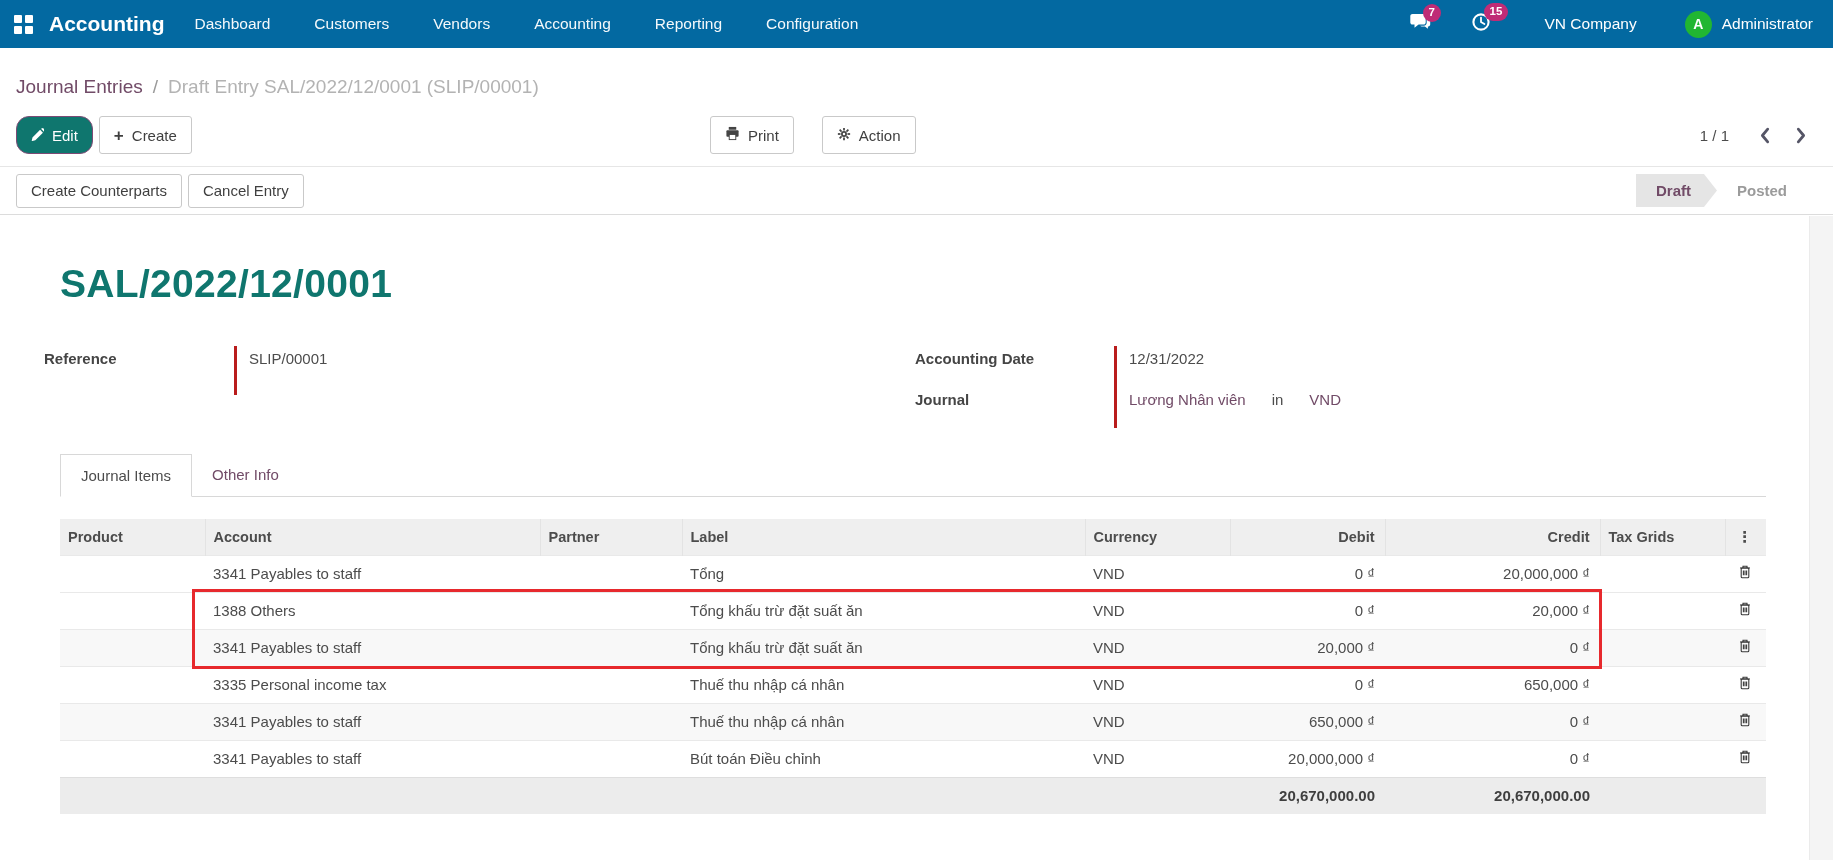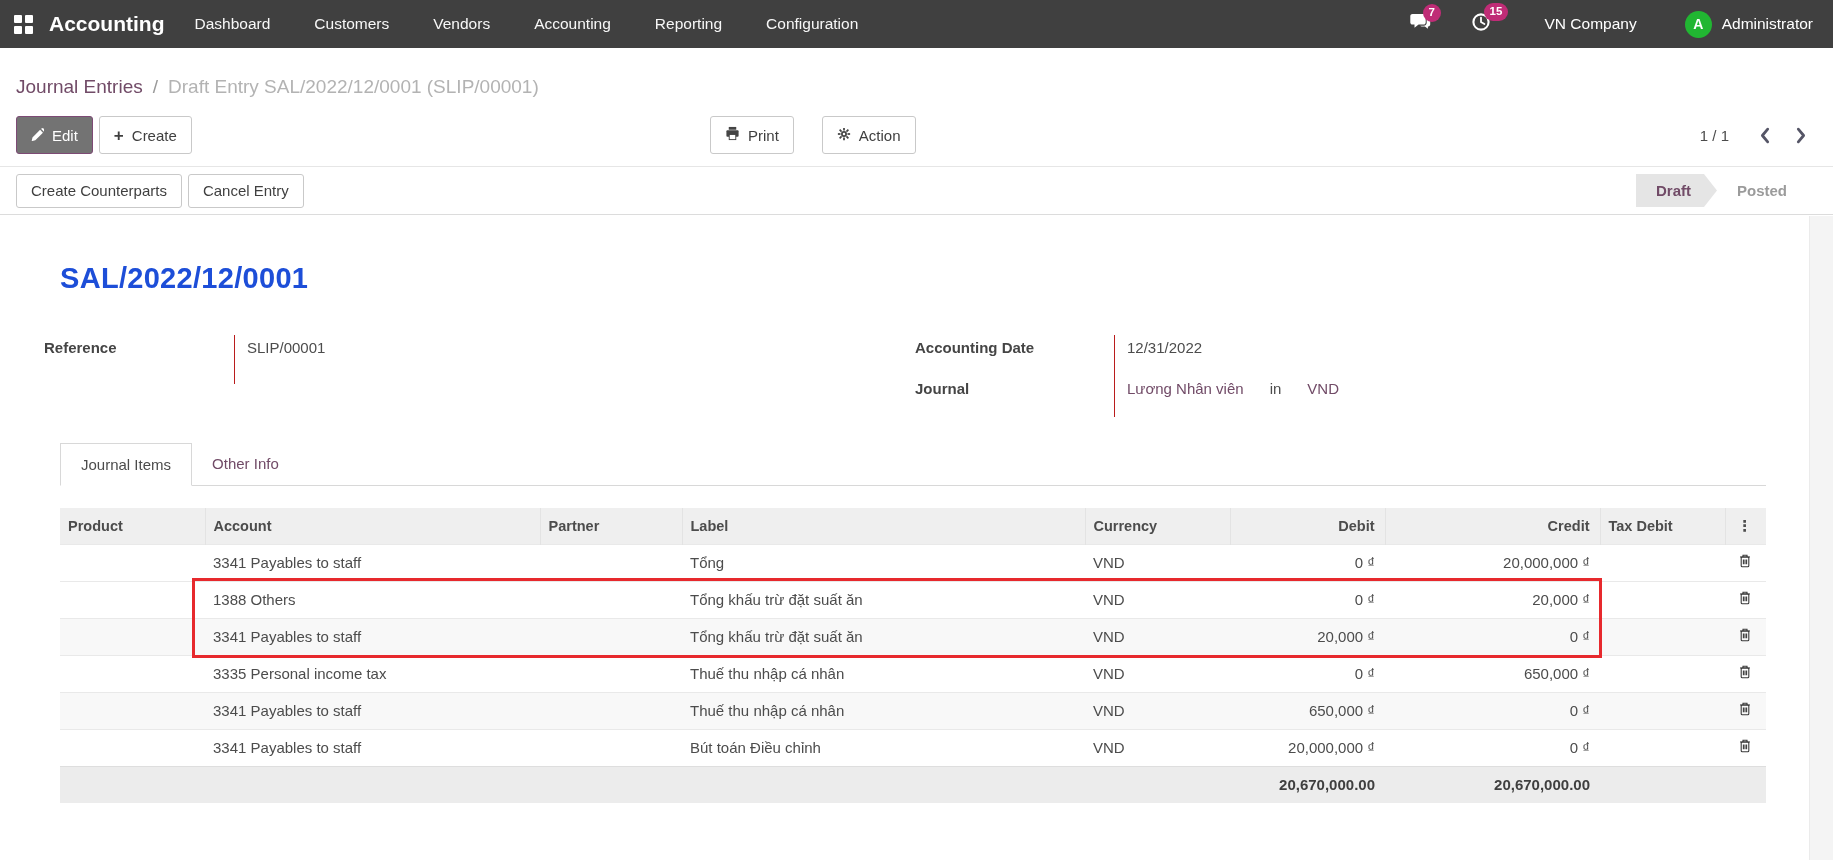--- a/index.html
+++ b/index.html
@@ -3,21 +3,21 @@
 <meta charset="utf-8">
 <style>
   * { box-sizing: border-box; margin: 0; padding: 0; }
   html,body { background:#fff; }
   .page {
     position: relative; width: 1833px; height: 860px; overflow: hidden;
     background:#fff; font-family:"Liberation Sans","DejaVu Sans",sans-serif;
     color:#4c4c4c; -webkit-font-smoothing:antialiased;
   }
   
-  .navbar { height:48px; background:#404040; display:flex; align-items:center; padding:0 14px; }
+  .navbar { height:48px; background:#0369a1; display:flex; align-items:center; padding:0 14px; }
   .apps-icon { width:19px; height:19px; display:grid; grid-template-columns:8px 8px; grid-template-rows:8px 8px; gap:3px; cursor:pointer; }
   .apps-icon span { background:#fff; border-radius:1px; }
   .app-name { color:#fff; font-size:21px; font-weight:bold; margin:0 30px 0 16px; cursor:pointer; }
   .menu { display:flex; gap:44px; }
   .menu a { color:rgba(255,255,255,.96); font-size:15.5px; text-decoration:none; cursor:pointer; }
   .nav-right { margin-left:auto; display:flex; align-items:center; gap:40px; padding-right:6px; }
   .nav-iconbtn { position:relative; cursor:pointer; display:flex; align-items:center; }
   .badge { position:absolute; top:-9px; left:13px; background:#bf2c76; color:#fff; font-size:11.5px; line-height:1;
            padding:3px 6px; border-radius:9px; font-weight:bold; }
   .company { color:#fff; font-size:15.5px; cursor:pointer; margin-left:14px; }
@@ -28,44 +28,44 @@
   
   .breadcrumb-row { height:56px; display:flex; align-items:center; padding:22px 16px 0 16px; font-size:19px; }
   .bc-parent { color:#714b67; cursor:pointer; }
   .bc-sep { color:#999; margin:0 10px; }
   .bc-current { color:#b3b3b3; }
   
   .control-row { position:relative; height:63px; display:flex; align-items:center; padding:0 16px; border-bottom:1px solid #e6e6e6; }
   .btn { height:38px; padding:0 14px; background:#fff; border:1px solid #c9c9c9; border-radius:3px; font-size:15px;
          color:#3f3f3f; display:inline-flex; align-items:center; gap:8px; cursor:pointer;
          font-family:"Liberation Sans","DejaVu Sans",sans-serif; }
-  .btn.primary { background:#737373; border-color:#7d4a75; color:#fff; }
+  .btn.primary { background:#0f766e; border-color:#7d4a75; color:#fff;border-radius:13px; }
   .left-btns { display:flex; gap:6px; }
   .mid-btns { position:absolute; left:710px; display:flex; gap:28px; }
   .plus-glyph { font-size:17px; font-weight:bold; line-height:1; }
   .pager { margin-left:auto; display:flex; align-items:center; gap:30px; font-size:15px; color:#4c4c4c; padding-right:10px; }
   .pager-btns { display:flex; gap:26px; }
   .pager-btns span { cursor:pointer; display:flex; align-items:center; }
   
   .status-row { height:48px; display:flex; align-items:center; padding:0 16px; border-bottom:1px solid #dcdcdc; }
   .status-row .btn { height:34px; }
   .hdr-btns { display:flex; gap:6px;border-radius:17px; }
   .statusbar { margin-left:auto; display:flex; align-items:stretch; padding-right:10px; }
   .state { font-size:15px; color:#9b9b9b; padding:8px 20px;font-weight:bold; }
   .state.active { background:#e5e5e5; color:#714b67; font-weight:bold; padding:8px 26px 8px 20px;
     clip-path:polygon(0 0, calc(100% - 13px) 0, 100% 50%, calc(100% - 13px) 100%, 0 100%); }
   
   .sheet { position:relative; }
-  .entry-title { margin:47px 13px 0 60px; font-size:29px; font-weight:bold; color:#1d4ed8; letter-spacing:.3px; }
+  .entry-title { margin:47px 13px 0 60px; font-size:39px; font-weight:bold; color:#0f766e; letter-spacing:.3px; }
   .fields { position:relative; margin-top:40px; min-height:94px; }
   .fgroup { position:absolute; top:0; display:grid; font-size:15px; }
   .fgroup.left  { left:44px;  grid-template-columns:190px 360px; }
   .fgroup.right { left:915px; grid-template-columns:199px 420px; }
   .flabel { font-weight:bold; color:#454545; padding-top:4px; }
-  .fvalue { border-left:1px solid #b91c1c; padding:4px 0 8px 12px; min-height:41px; }
+  .fvalue { border-left:3px solid #b91c1c; padding:4px 0 8px 12px; min-height:41px; }
   .fgroup.left .fvalue { padding-bottom:28px; }
   .link { color:#714b67; cursor:pointer; }
   .in-word { color:#4c4c4c; margin:0 26px; }
   
   .tabs { margin:14px 67px 0 60px; display:flex; border-bottom:1px solid #d8d8d8; }
   .tab { padding:12px 20px; font-size:15px; color:#714b67; cursor:pointer; }
   .tab.active { color:#4c4c4c; background:#fff; border:1px solid #d8d8d8; border-bottom:1px solid #fff; margin-bottom:-1px; }
   
   .table-wrap { position:relative; margin:22px 0 0 60px; width:1706px; }
   table { width:1706px; border-collapse:collapse; table-layout:fixed; }
@@ -246,21 +246,21 @@
           </colgroup>
         <thead>
             <tr id="thead-row">
               <th>Product</th>
               <th>Account</th>
               <th>Partner</th>
               <th>Label</th>
               <th>Currency</th>
               <th class="num">Debit</th>
               <th class="num">Credit</th>
-              <th>Tax Debit</th>
+              <th>Tax Grids</th>
               <th class="kebab-cell">⋮</th>
             </tr>
           </thead>
         <tbody id="tbody">
             <tr>
               <td></td>
               <td>3341 Payables to staff</td>
               <td></td>
               <td>Tổng</td>
               <td>VND</td>

